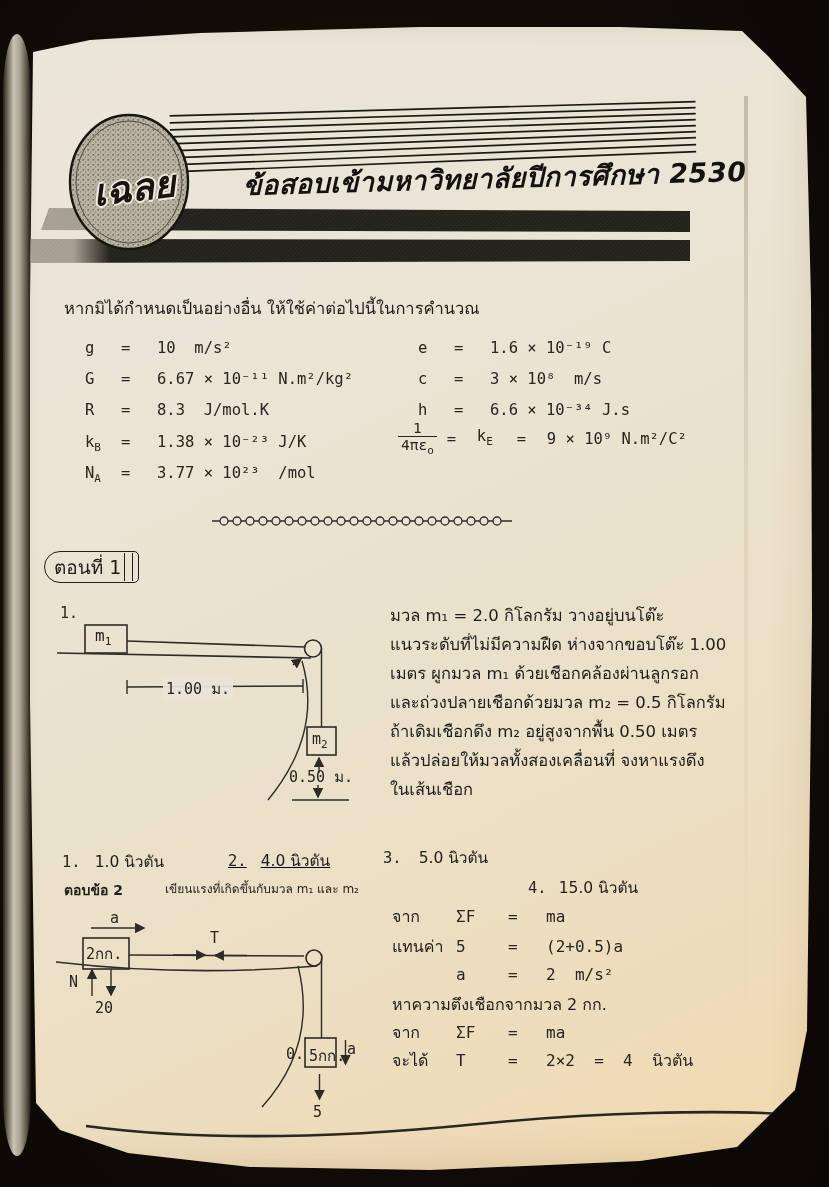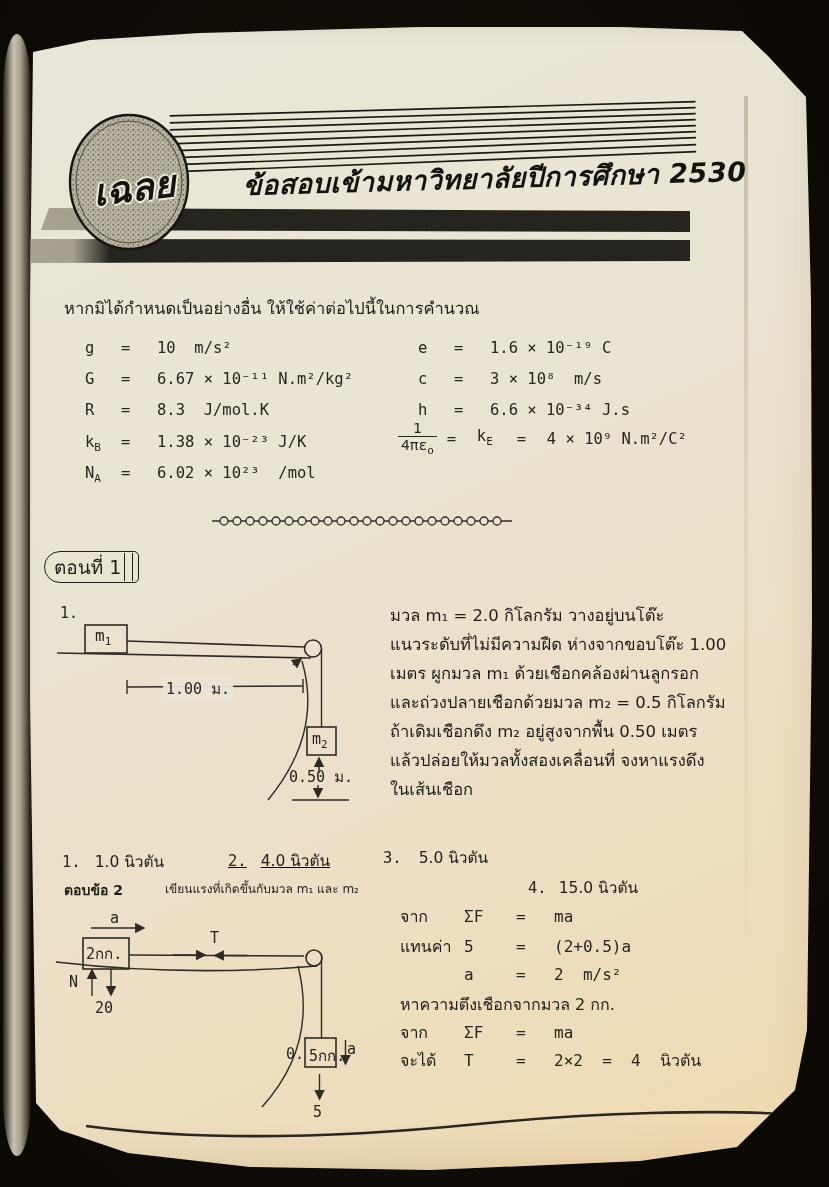--- a/index.html
+++ b/index.html
@@ -58,21 +58,21 @@
   }
   .sec-badge .spine2{position:absolute;right:5px;top:1px;bottom:1px;width:7px;border-left:1.6px solid #221f1a;border-right:1.6px solid #221f1a;}
 
   .p1text{position:absolute;left:390px;top:601px;width:430px;font-size:16.5px;line-height:29px;}
   .choice{position:absolute;font-size:15.5px;white-space:pre;}
   .answer-label{font-weight:bold;}
 
   .dlabel{position:absolute;font-family:"DejaVu Sans Mono", monospace;color:#28251f;font-size:15px;white-space:pre;}
   .dlabel.bg{background:rgba(233,228,214,.95);padding:0 3px;}
 
-  .eq-line{position:absolute;left:400px;display:flex;font-size:16px;line-height:22px;white-space:pre;}
+  .eq-line{position:absolute;left:392px;display:flex;font-size:16px;line-height:22px;white-space:pre;}
   .eq-line .lab{width:64px;flex:none;}
   .eq-line .lab.wide{width:auto;}
   .eq-line .lhs{width:52px;flex:none;}
   .eq-line .mid{width:38px;flex:none;}
   svg{position:absolute;overflow:visible;}
   svg .ln{stroke:#2e2b25;stroke-width:1.6;fill:none;}
   svg .ln2{stroke:#2e2b25;stroke-width:1.4;fill:none;}
 </style>
 </head>
 <body>
@@ -148,21 +148,21 @@
     <span class="val">8.3  J/mol.K</span>
   </div>
   <div class="const-row mono" style="left:85px;top:432px;">
     <span class="sym"><span>k</span><sub>B</sub></span>
     <span class="eq">=</span>
     <span class="val">1.38 × 10⁻²³ J/K</span>
   </div>
   <div class="const-row mono" style="left:85px;top:463px;">
     <span class="sym"><span>N</span><sub>A</sub></span>
     <span class="eq">=</span>
-    <span class="val">6.02 × 10²³  /mol</span>
+    <span class="val">3.77 × 10²³  /mol</span>
   </div>
 
   <div class="const-row mono" style="left:418px;top:338px;">
     <span class="sym"><span>e</span><sub></sub></span>
     <span class="eq">=</span>
     <span class="val">1.6 × 10⁻¹⁹ C</span>
   </div>
   <div class="const-row mono" style="left:418px;top:369px;">
     <span class="sym"><span>c</span><sub></sub></span>
     <span class="eq">=</span>
@@ -175,21 +175,21 @@
   </div>
 
   <div class="const-row mono" style="left:398px;top:421px;align-items:center;">
     <span class="frac">
       <span class="num">1</span>
       <span class="den"><span>4πε</span><sub>o</sub></span>
     </span>
     <span class="eq" style="width:30px;">=</span>
     <span class="sym" style="width:40px;"><span>k</span><sub>E</sub></span>
     <span class="eq" style="width:30px;">=</span>
-    <span class="val">4 × 10⁹ N.m²/C²</span>
+    <span class="val">9 × 10⁹ N.m²/C²</span>
   </div>
 
   <svg style="left:212px;top:512px;" width="300" height="18" viewBox="0 0 300 18">
     <line x1="0" y1="9" x2="300" y2="9" stroke="#2e2b25" stroke-width="1.4"></line>
     <g fill="#e9e4d4" stroke="#2e2b25" stroke-width="1.3">
       <circle cx="12" cy="9" r="4"></circle>
         <circle cx="25" cy="9" r="4"></circle>
         <circle cx="38" cy="9" r="4"></circle>
       <circle cx="51" cy="9" r="4"></circle>
         <circle cx="64" cy="9" r="4"></circle>

